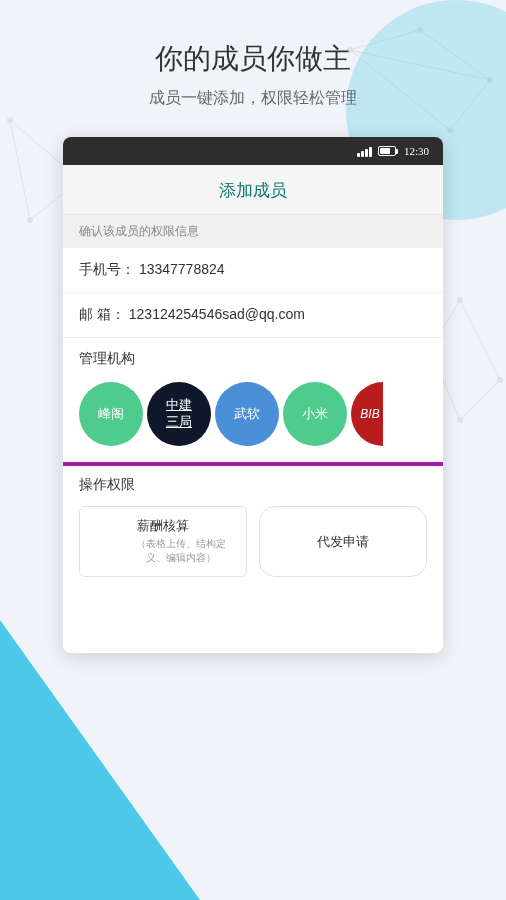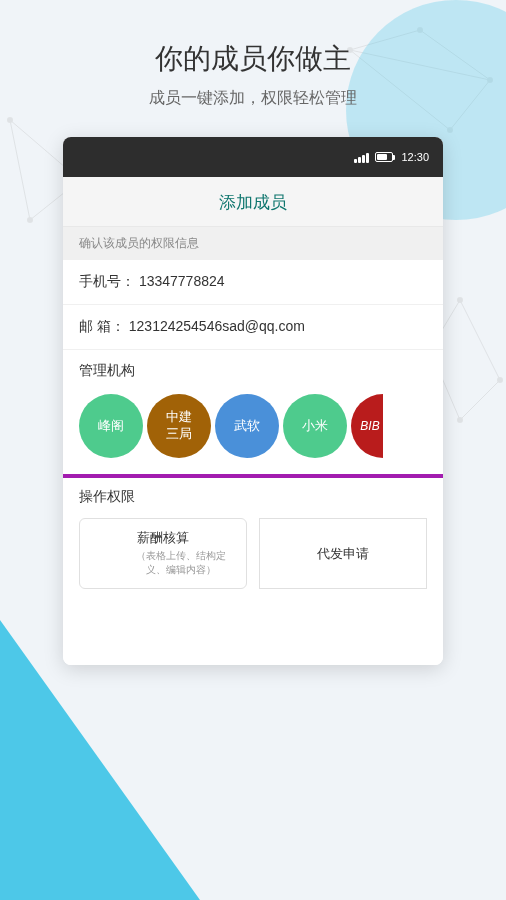--- a/index.html
+++ b/index.html
@@ -71,26 +71,27 @@
       width: 380px;
       background: #fff;
       border-radius: 8px;
       overflow: hidden;
       box-shadow: 0 4px 20px rgba(0,0,0,0.15);
     }
 
     
     .status-bar {
       background: #2d2d2d;
-      height: 40px;
+      height: 28px;
       display: flex;
       align-items: center;
       justify-content: flex-end;
       padding: 0 14px;
       gap: 6px;
+      font-family: Liberation Serif, serif;
     }
 
     .signal-icon {
       display: flex;
       align-items: flex-end;
       gap: 1px;
       height: 12px;
     }
     .signal-bar {
       background: #fff;
@@ -241,21 +242,21 @@
 
     .permission-btn-sub {
       font-size: 10px;
       color: #999;
       line-height: 1.4;
       margin-left: 36px;
     }
 
     .permission-btn-2 {
       border: 1px solid #e0e0e0;
-      border-radius: 0;
+      border-radius: 16px;
       padding: 10px 16px;
       background: #fff;
       text-align: center;
       flex: 1;
       display: flex;
       align-items: center;
       justify-content: center;
     }
 
     .permission-btn-2-label {
@@ -351,21 +352,21 @@
         <span class="info-label">邮   箱：</span>
         <span class="info-value">123124254546sad@qq.com</span>
       </div>
 
       <div class="section-title">管理机构</div>
 
       <div class="org-circles">
         <div class="org-circle" style="background:#4ecb8d;">
           <span>峰阁</span>
         </div>
-        <div class="org-circle" style="background:#a16207;">
+        <div class="org-circle" style="background:#0f172a;text-decoration:underline;">
           <span style="white-space:pre-line;">中建
 三局</span>
         </div>
         <div class="org-circle" style="background:#4a90d9;">
           <span>武软</span>
         </div>
         <div class="org-circle" style="background:#4ecb8d;">
           <span>小米</span>
         </div>
 

